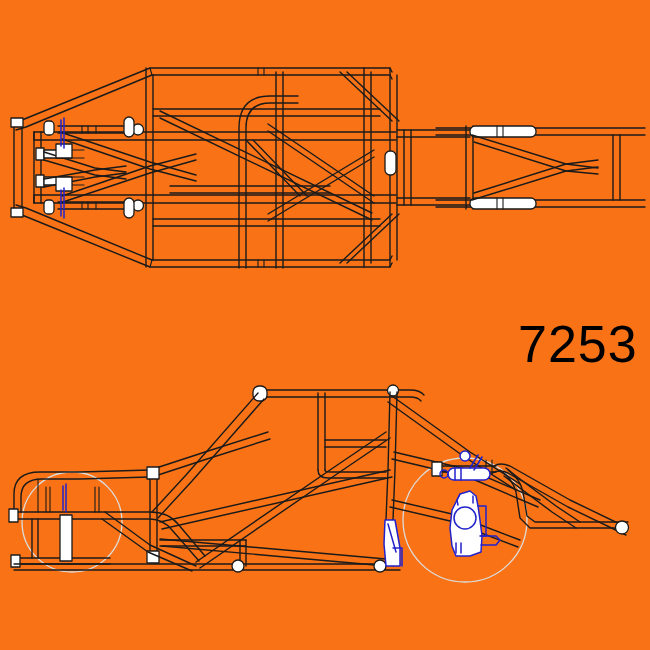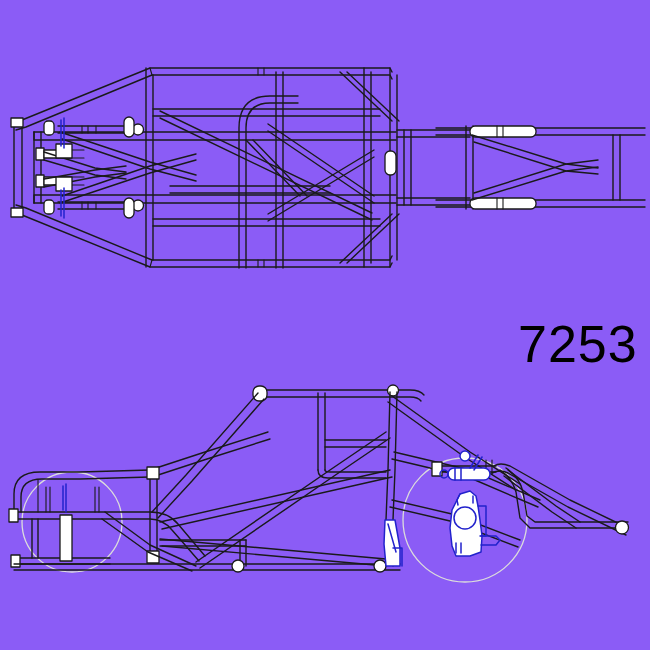--- a/index.html
+++ b/index.html
@@ -1,17 +1,17 @@
 <!DOCTYPE html>
 <html><head>
 <meta charset="utf-8">
 <style>
   html,body{margin:0;padding:0;background:#fff;}
   body{width:650px;height:650px;font-family:"Liberation Sans",sans-serif;overflow:hidden;}
-  #stage{position:relative;width:650px;height:650px;background:#8b5cf6;}
+  #stage{position:relative;width:650px;height:650px;background:#f97316;}
   #stage svg{position:absolute;left:0;top:0;}
   .partno{
     position:absolute;
     font-family:"Liberation Sans",sans-serif;
     font-size:52px;
     font-weight:400;
     color:#000000;
     letter-spacing:1px;
     line-height:1;
     white-space:nowrap;

